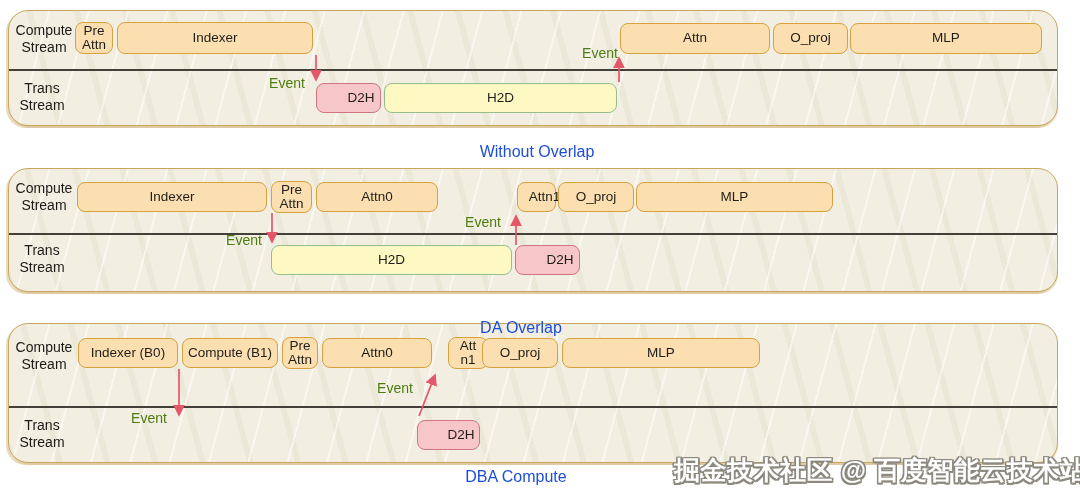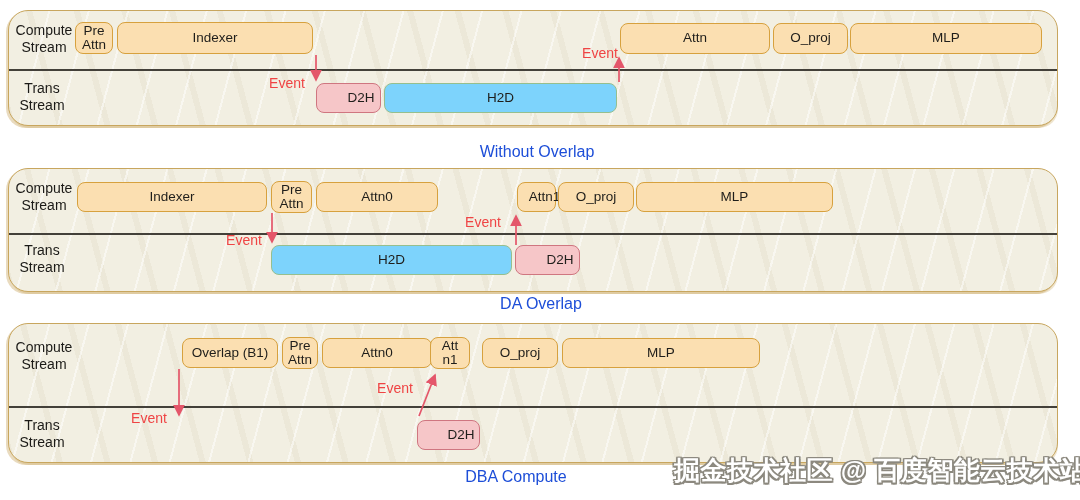--- a/index.html
+++ b/index.html
@@ -22,25 +22,25 @@
     position:absolute;transform:translate(-50%,-50%);
     text-align:center;font-size:14px;line-height:1.2;color:#1b1a17;white-space:pre-line;
   }
   .task{
     position:absolute;box-sizing:border-box;border-radius:8px;
     display:flex;align-items:center;justify-content:center;text-align:center;
     font-size:13.5px;line-height:1.05;color:#1f1e1b;white-space:pre-line;
     border:1.8px solid transparent;
   }
   .task.orange{background:#fbdfb1;border-color:#d7a13e;}
-  .task.green{background:#7dd3fc;border-color:#96bf8e;}
+  .task.green{background:#fef9c3;border-color:#96bf8e;}
   .task.pink{background:#f6c6c8;border-color:#cf7680;padding-left:25px;}
   .event-label{
     position:absolute;transform:translate(-50%,-50%);
-    font-size:14px;color:#ef4444;white-space:nowrap;z-index:4;
+    font-size:14px;color:#4d7c0f;white-space:nowrap;z-index:4;
   }
   .panel-title{
     position:absolute;transform:translate(-50%,-50%);
     font-size:16px;color:#1d4ed8;white-space:nowrap;z-index:4;
   }
   #arrow-overlay{position:absolute;left:0;top:0;z-index:5;pointer-events:none;}
   .watermark{
     position:absolute;left:674px;top:453px;z-index:6;
     font-size:26px;font-weight:700;letter-spacing:.5px;color:#ffffff;
     text-shadow:
@@ -98,33 +98,34 @@
     <div class="task orange" style="left: 271px; top: 181px; width: 41px; height: 32px;">Pre
 Attn</div>
     <div class="task orange" style="left: 316px; top: 182px; width: 122px; height: 30px;">Attn0</div>
     <div class="task orange" style="left: 517px; top: 182px; width: 39px; height: 30px; padding-left: 16px;">Attn1</div>
     <div class="task orange" style="left: 558px; top: 182px; width: 76px; height: 30px;">O_proj</div>
     <div class="task orange" style="left: 636px; top: 182px; width: 197px; height: 30px;">MLP</div>
     <div class="task green" style="left: 271px; top: 245px; width: 241px; height: 30px;">H2D</div>
     <div class="task pink" style="left: 515px; top: 245px; width: 65px; height: 30px;">D2H</div>
     <div class="event-label" style="left: 244px; top: 240px;">Event</div>
     <div class="event-label" style="left: 483px; top: 222px;">Event</div>
-    <div class="panel-title" style="left: 521px; top: 304px; margin-left: 20px;">DA Overlap</div>
+    <div class="panel-title" style="left: 521px; top: 328px;">DA Overlap</div>
     <div class="panel" style="left: 8px; top: 323px; width: 1050px; height: 140px;">
       <div class="divider" style="top: 82px;"></div>
     </div>
     <div class="stream-label" style="left: 44px; top: 356px;">Compute
 Stream</div>
     <div class="stream-label" style="left: 42px; top: 434px;">Trans
 Stream</div>
-    <div class="task orange" style="left: 182px; top: 338px; width: 96px; height: 30px;">Overlap (B1)</div>
+    <div class="task orange" style="left: 78px; top: 338px; width: 100px; height: 30px;">Indexer (B0)</div>
+    <div class="task orange" style="left: 182px; top: 338px; width: 96px; height: 30px;">Compute (B1)</div>
     <div class="task orange" style="left: 282px; top: 337px; width: 36px; height: 32px;">Pre
 Attn</div>
     <div class="task orange" style="left: 322px; top: 338px; width: 110px; height: 30px;">Attn0</div>
-    <div class="task orange" style="left: 430px; top: 337px; width: 40px; height: 32px;">Att
+    <div class="task orange" style="left: 448px; top: 337px; width: 40px; height: 32px;">Att
 n1</div>
     <div class="task orange" style="left: 482px; top: 338px; width: 76px; height: 30px;">O_proj</div>
     <div class="task orange" style="left: 562px; top: 338px; width: 198px; height: 30px;">MLP</div>
     <div class="task pink" style="left: 417px; top: 420px; width: 63px; height: 30px;">D2H</div>
     <div class="event-label" style="left: 149px; top: 418px;">Event</div>
     <div class="event-label" style="left: 395px; top: 388px;">Event</div>
     <div class="panel-title" style="left: 516px; top: 477px;">DBA Compute</div>
   </div>
 
 </body></html>

